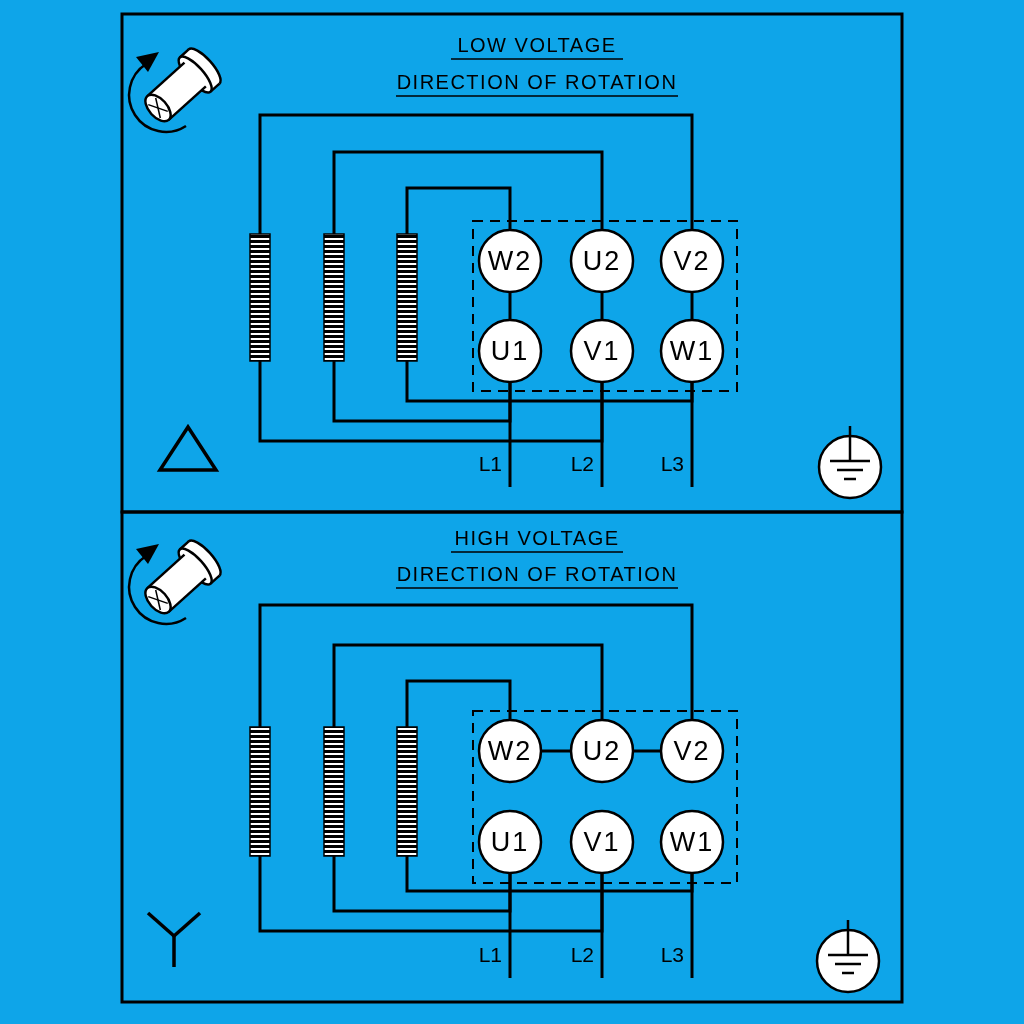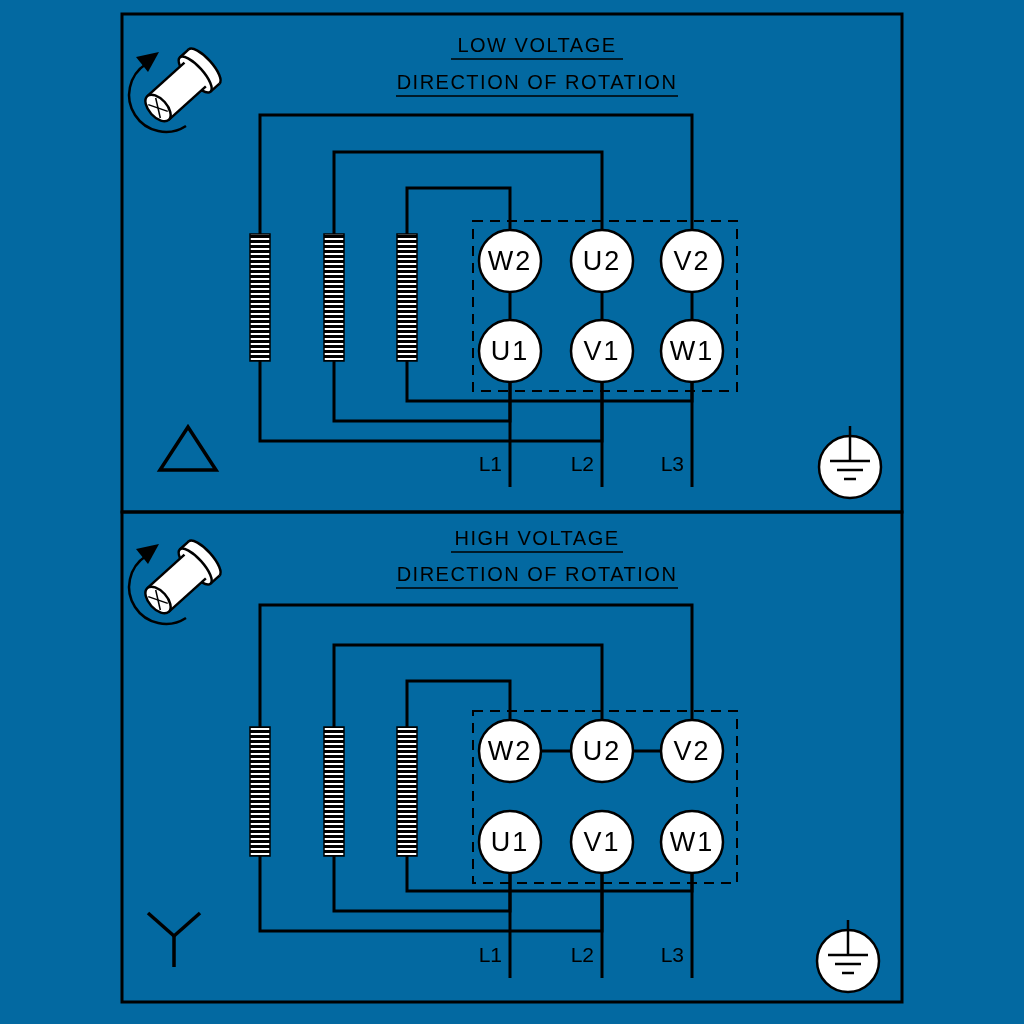--- a/index.html
+++ b/index.html
@@ -1,16 +1,16 @@
 <!DOCTYPE html>
 <html><head>
 <meta charset="utf-8">
 <style>
   html,body{margin:0;padding:0;background:#ffffff;}
-  .stage{width:1024px;height:1024px;background:#0369a1;position:relative;overflow:hidden;}
+  .stage{width:1024px;height:1024px;background:#0ea5e9;position:relative;overflow:hidden;}
   svg{display:block;}
   text{font-family:"Liberation Sans","DejaVu Sans",sans-serif;fill:#000000;}
   .title{font-size:20px;letter-spacing:1.5px;text-anchor:middle;}
   .tlabel{font-size:27px;letter-spacing:2px;text-anchor:middle;}
   .llabel{font-size:21px;text-anchor:end;}
   .border{fill:none;stroke:#000;stroke-width:3;}
   .ln{fill:none;stroke:#000;stroke-width:3;}
   .thin{stroke:#000;stroke-width:1.5;}
   .circ{fill:#fff;stroke:#000;stroke-width:2.5;}
   .dash{fill:none;stroke:#000;stroke-width:2;stroke-dasharray:10 7;}

